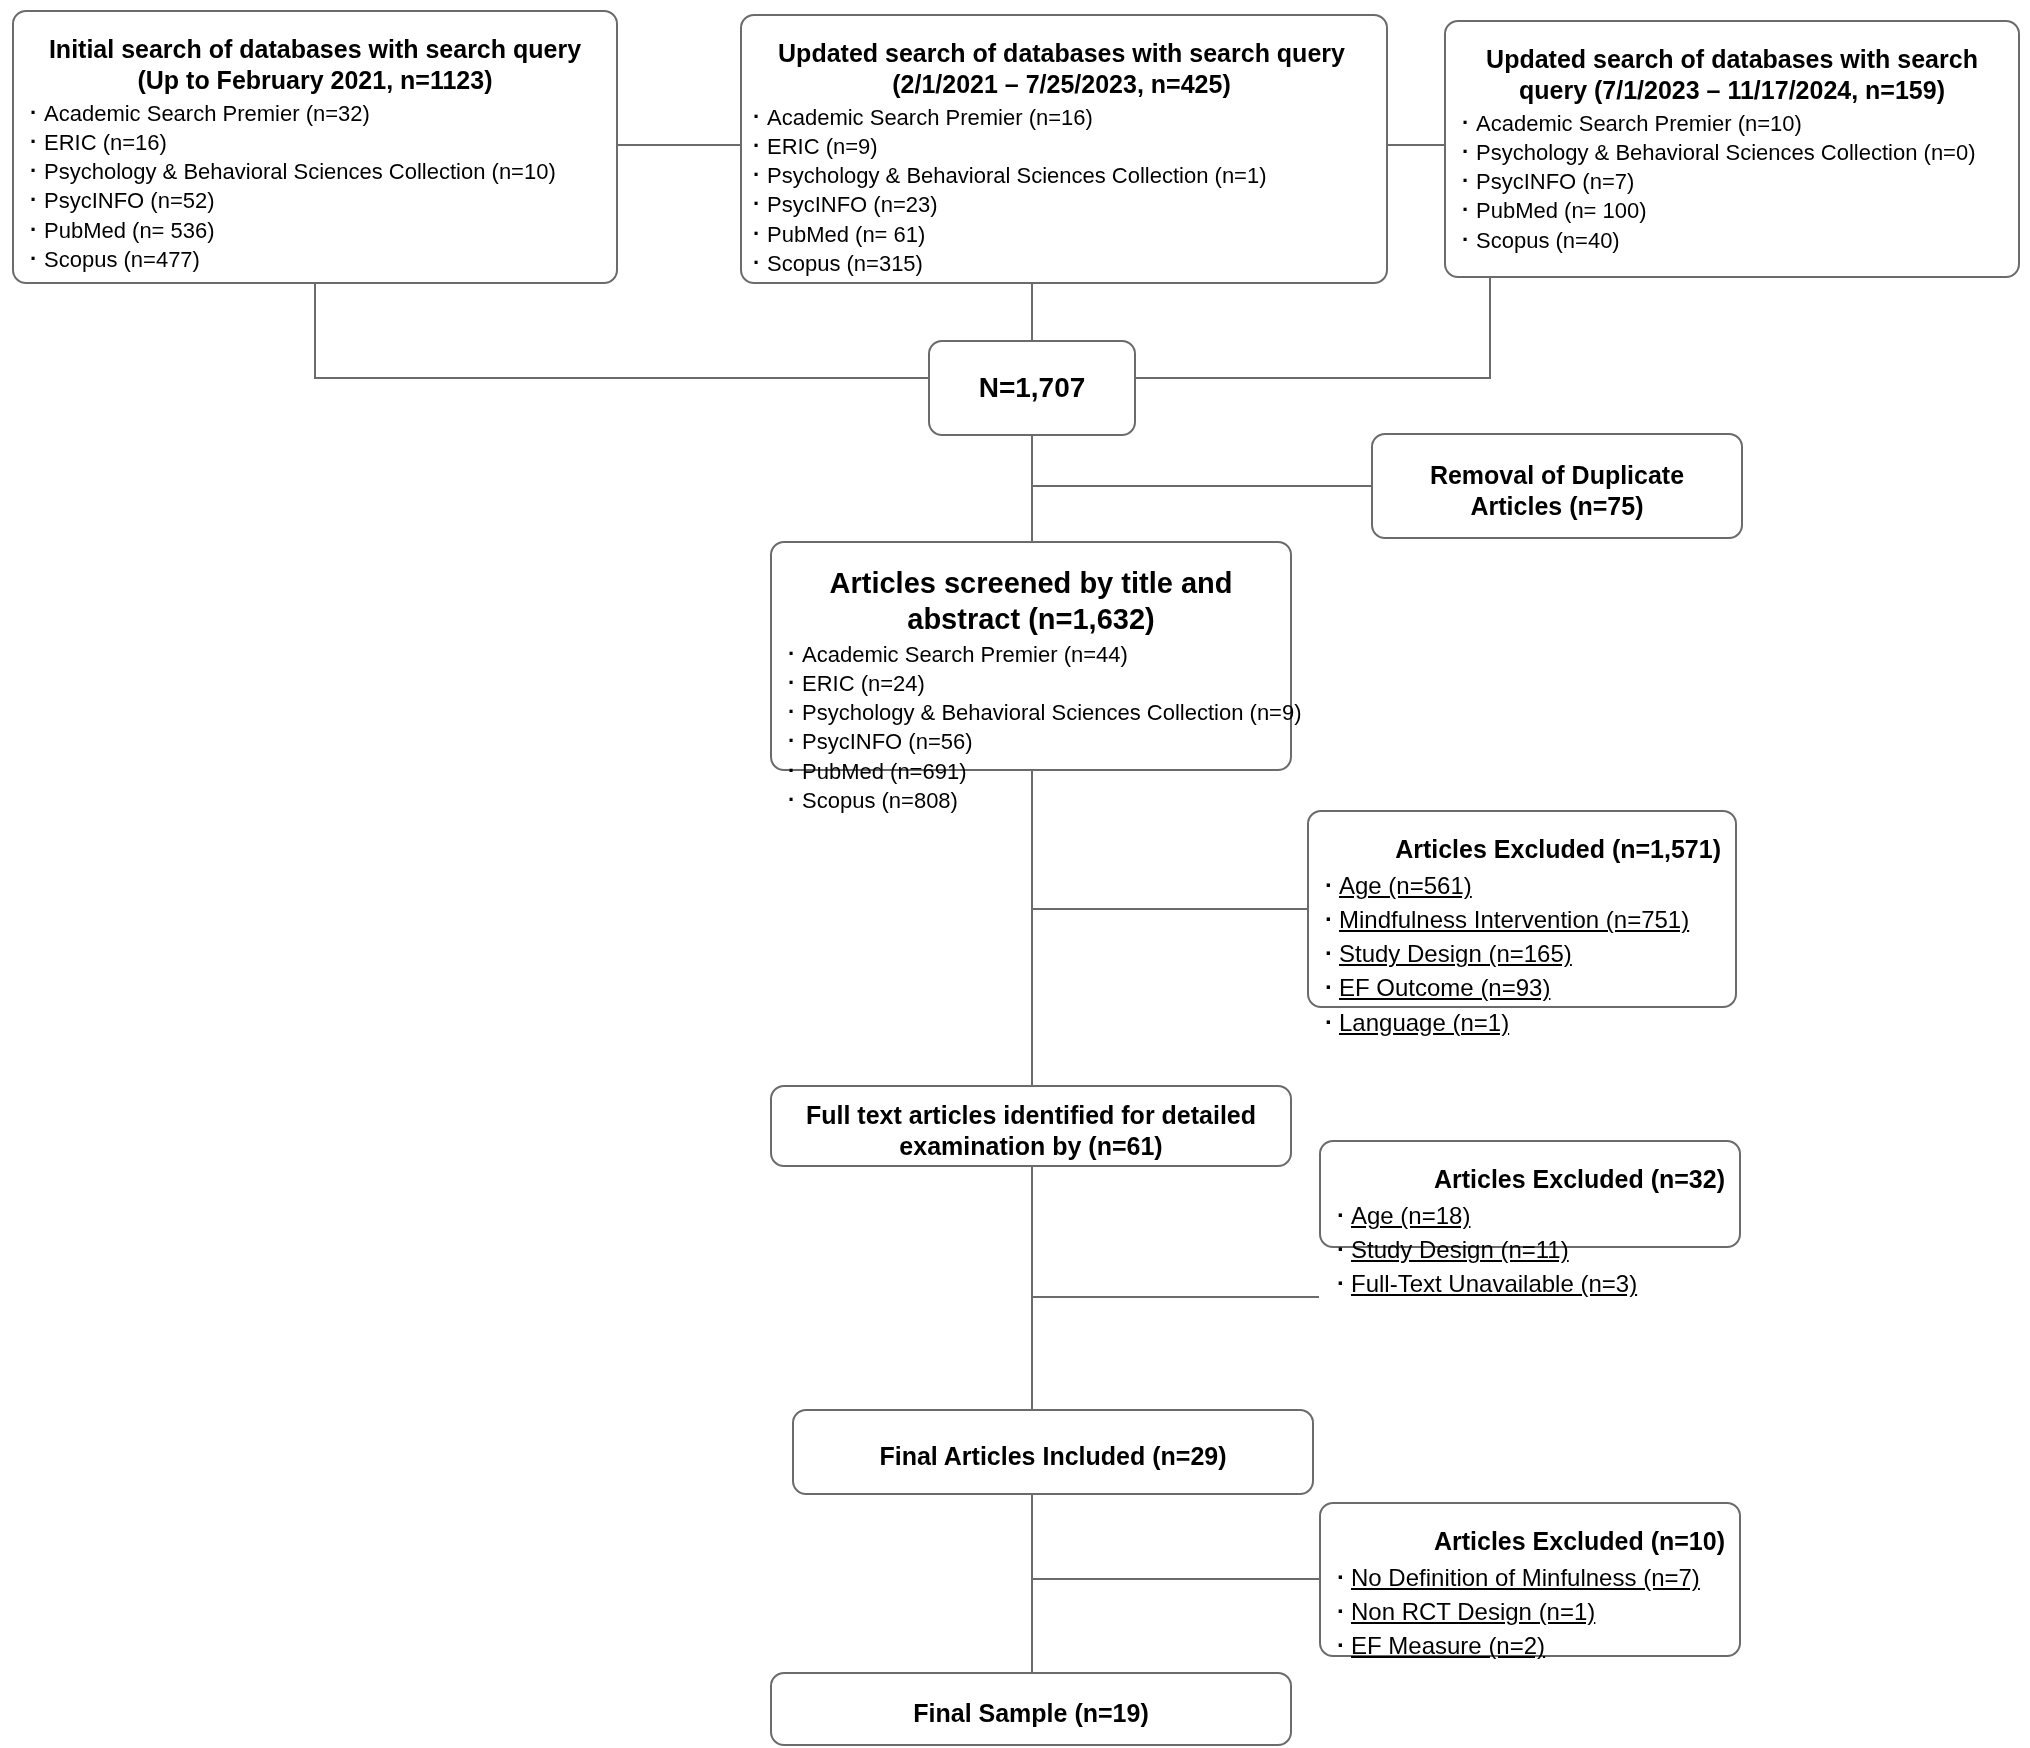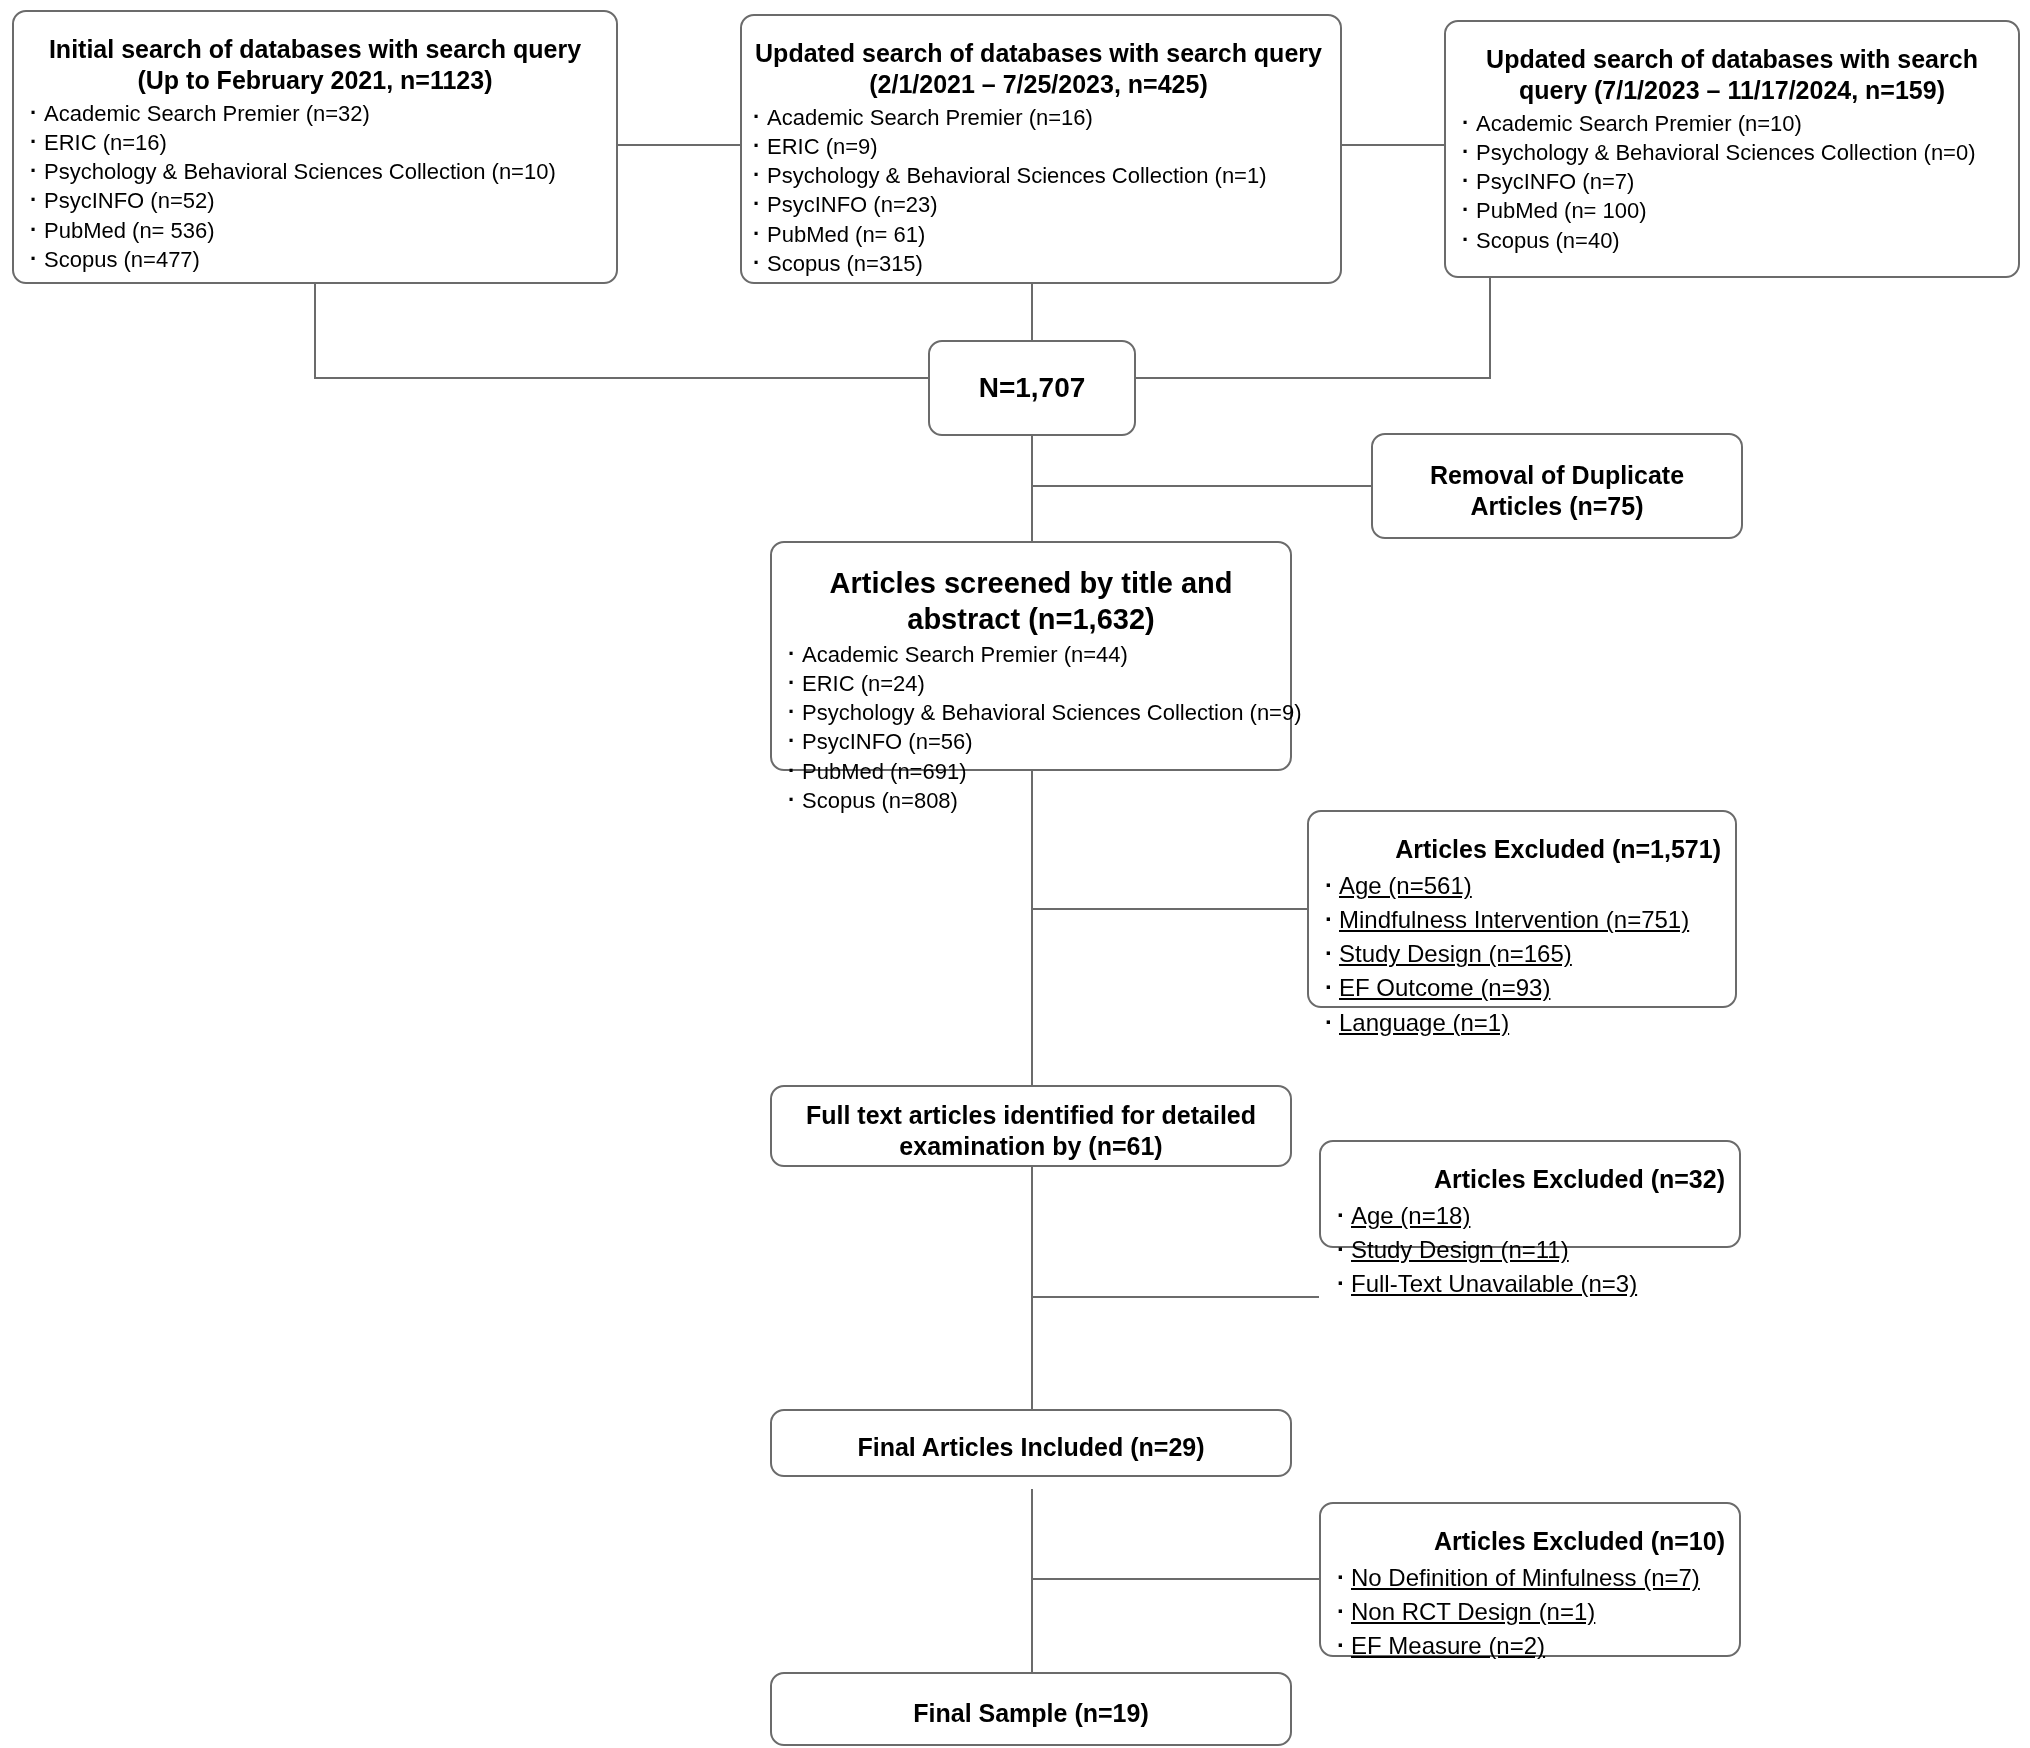--- a/index.html
+++ b/index.html
@@ -125,21 +125,21 @@
     <ul class="box-list">
       <li>Academic Search Premier (n=32)</li>
       <li>ERIC (n=16)</li>
       <li>Psychology &amp; Behavioral Sciences Collection (n=10)</li>
       <li>PsycINFO (n=52)</li>
       <li>PubMed (n= 536)</li>
       <li>Scopus (n=477)</li>
     </ul>
   </div>
 
-  <div class="box src-box" style="left:740px; top:14px; width:602px; height:270px;padding-left:9px;">
+  <div class="box src-box" style="left:740px; top:14px; width:648px; height:270px;padding-left:9px;">
     <div class="box-title">Updated search of databases with search query (2/1/2021 – 7/25/2023, n=425)</div>
     <ul class="box-list">
       <li>Academic Search Premier (n=16)</li>
       <li>ERIC (n=9)</li>
       <li>Psychology &amp; Behavioral Sciences Collection (n=1)</li>
       <li>PsycINFO (n=23)</li>
       <li>PubMed (n= 61)</li>
       <li>Scopus (n=315)</li>
     </ul>
   </div>
@@ -192,21 +192,21 @@
 
   <div class="box excl-box" style="left:1319px; top:1140px; width:422px; height:108px;">
     <div class="box-title">Articles Excluded (n=32)</div>
     <ul class="box-list">
       <li>Age (n=18)</li>
       <li>Study Design (n=11)</li>
       <li>Full-Text Unavailable (n=3)</li>
     </ul>
   </div>
 
-  <div class="box plain-box" style="left:770px; top:1409px; width:522px; height:68px;justify-content:center;">
+  <div class="box plain-box" style="left:792px; top:1409px; width:522px; height:86px;justify-content:center;">
     <div class="box-title">Final Articles Included (n=29)</div>
   </div>
 
   <div class="box excl-box" style="left:1319px; top:1502px; width:422px; height:155px;">
     <div class="box-title">Articles Excluded (n=10)</div>
     <ul class="box-list">
       <li>No Definition of Minfulness (n=7)</li>
       <li>Non RCT Design (n=1)</li>
       <li>EF Measure (n=2)</li>
     </ul>

